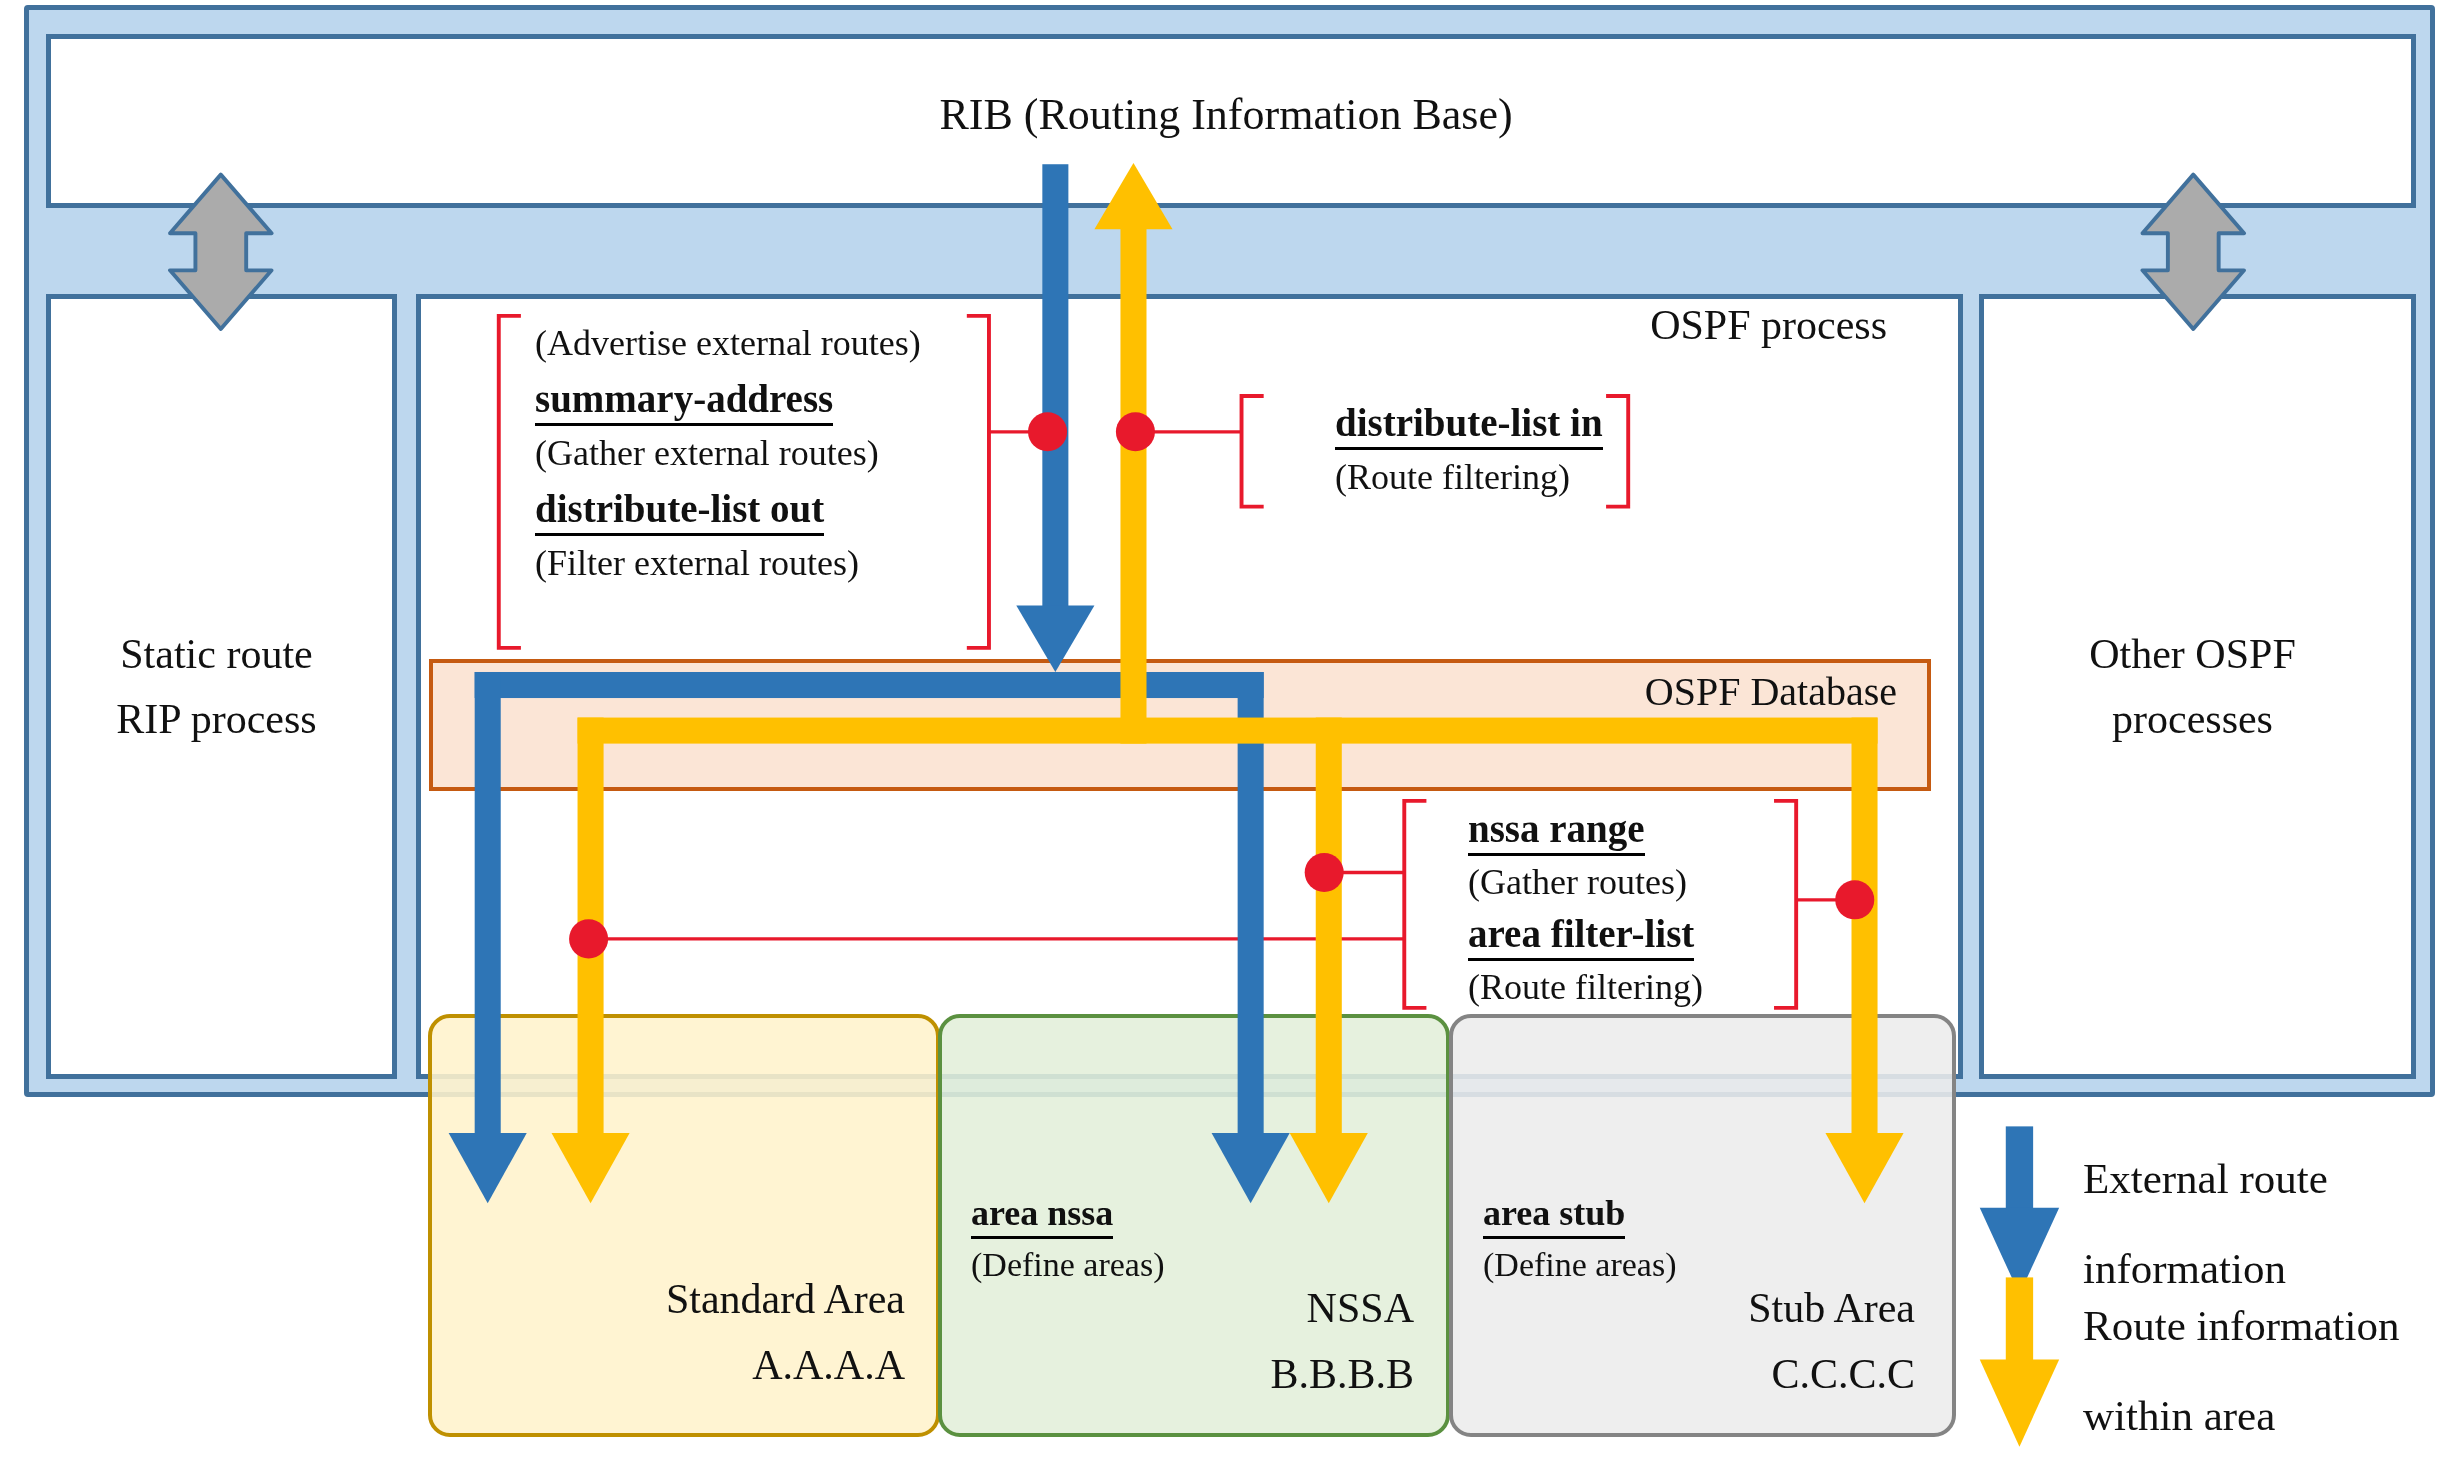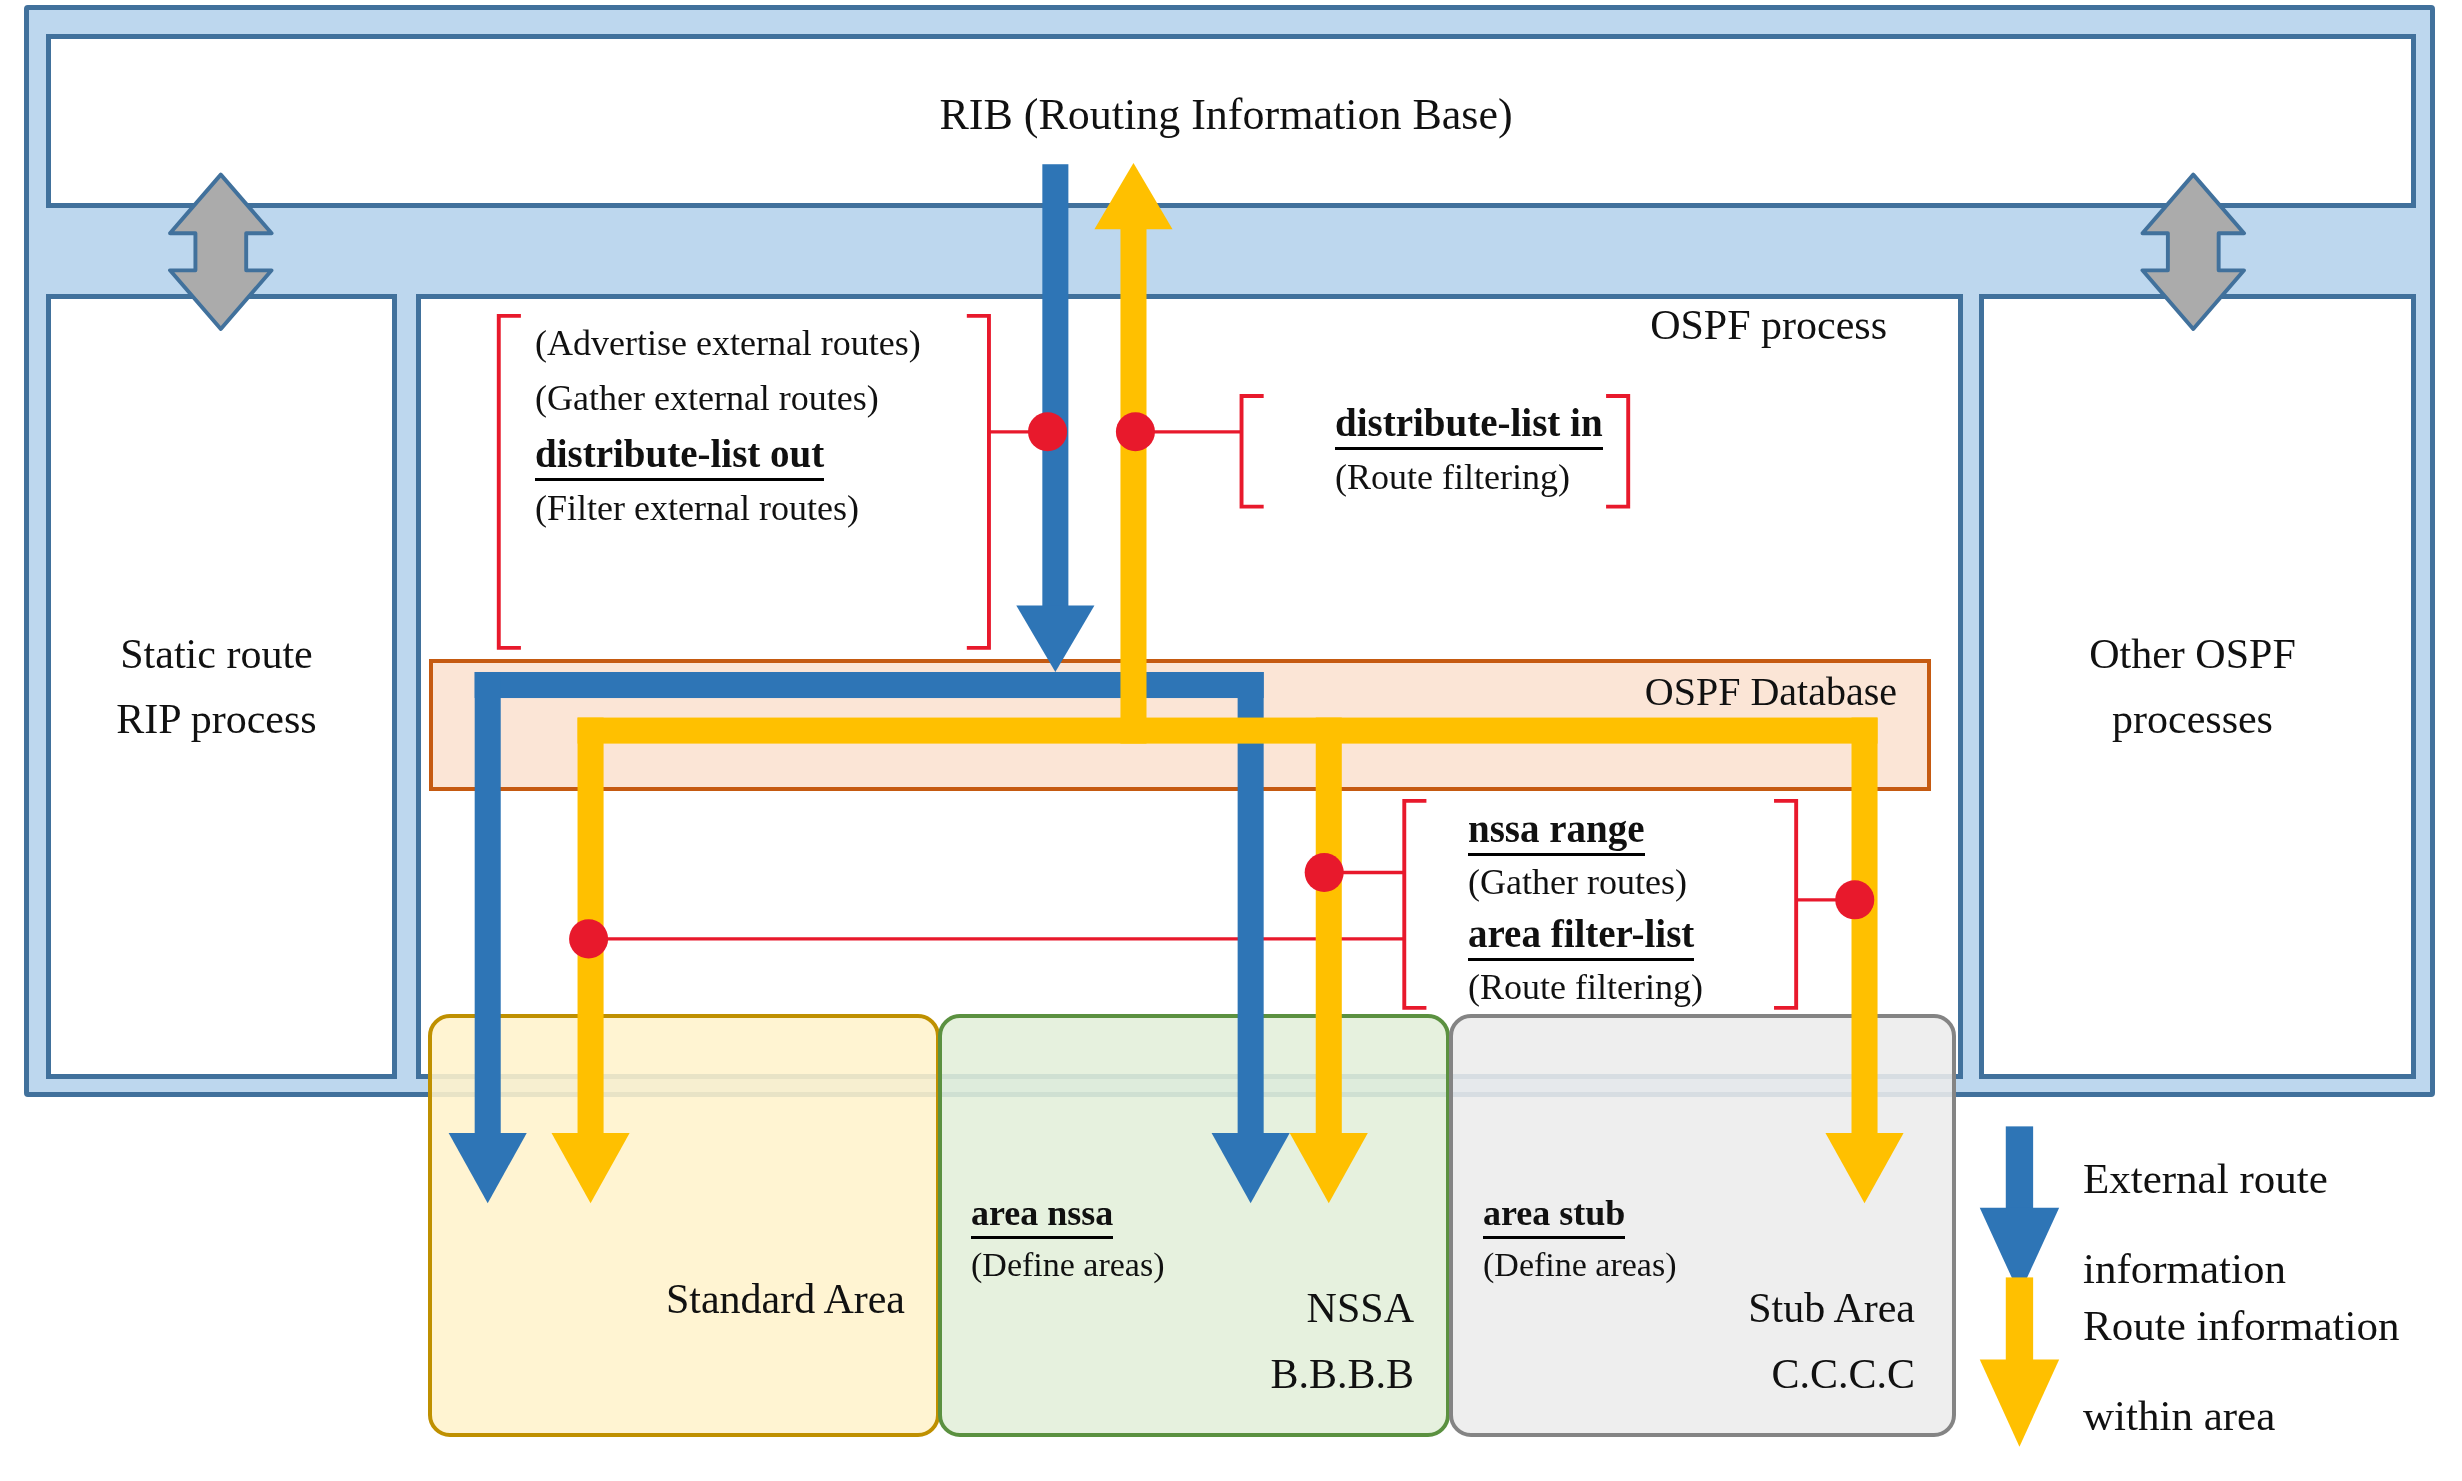--- a/index.html
+++ b/index.html
@@ -144,20 +144,21 @@
       </g>
       <g fill="#FFC000">
         <rect x="3052" y="1962" width="42" height="130"></rect>
         <polygon points="3012,2088 3134,2088 3073,2222"></polygon>
       </g>
     </g>
   </svg>
 
   <div class="abs cmd-block blk1">
     <div class="desc">(Advertise external routes)</div>
+    <div class="cmd"><span class="u">summary-address</span></div>
     <div class="desc">(Gather external routes)</div>
     <div class="cmd"><span class="u">distribute-list out</span></div>
     <div class="desc">(Filter external routes)</div>
   </div>
 
   <div class="abs cmd-block blk2">
     <div class="cmd"><span class="u">distribute-list in</span></div>
     <div class="desc">(Route filtering)</div>
   </div>
 
@@ -173,20 +174,21 @@
     <div class="desc">(Define areas)</div>
   </div>
 
   <div class="abs cmd-block area-cmd stub-cmd">
     <div class="cmd"><span class="u">area stub</span></div>
     <div class="desc">(Define areas)</div>
   </div>
 
   <div class="abs area-name std-name">
     <div>Standard Area</div>
+    <div>A.A.A.A</div>
   </div>
   <div class="abs area-name nssa-name">
     <div>NSSA</div>
     <div>B.B.B.B</div>
   </div>
   <div class="abs legend-text lg1">
     <div>External route</div>
     <div>information</div>
   </div>
 

